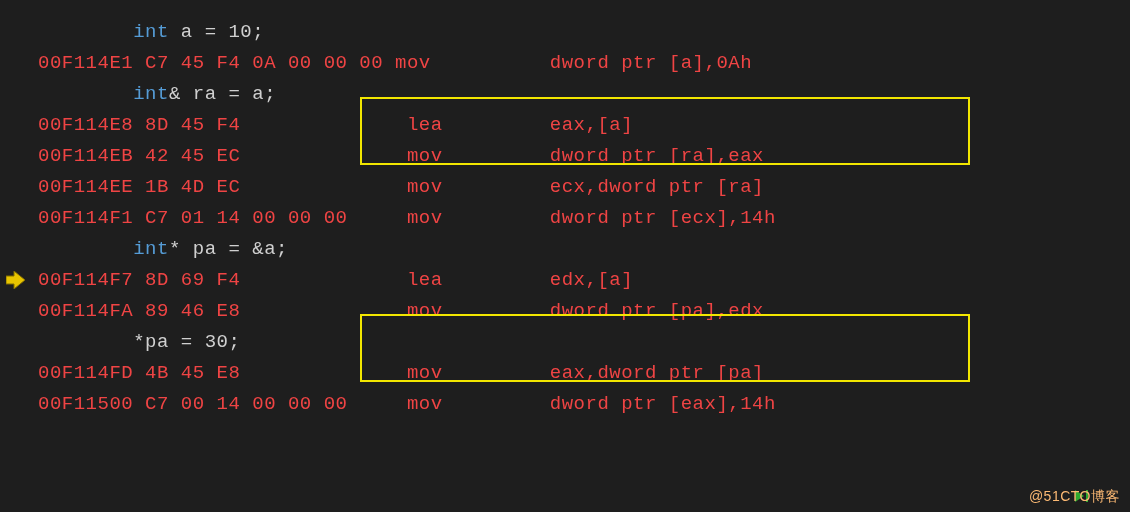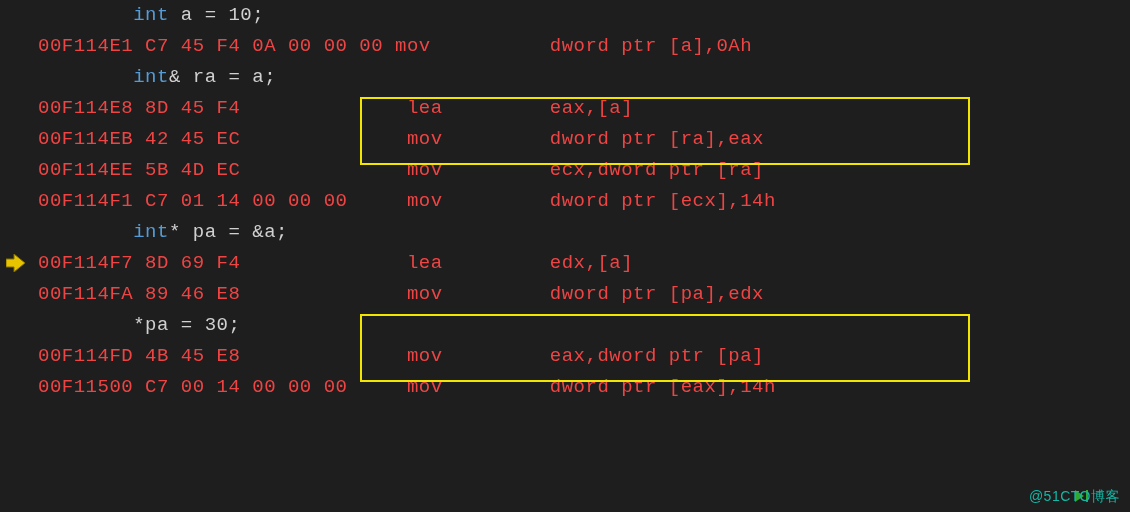--- a/index.html
+++ b/index.html
@@ -7,45 +7,45 @@
     background:#1e1e1e;
     font-family:Consolas,"Courier New",monospace;
     font-size:19px;
     color:#d0d0d0;
     width:1130px;
     height:512px;
     overflow:hidden;
     position:relative;
     letter-spacing:.5px
   }
-  .code{padding:0 0 0 0;line-height:31px;position:relative}
+  .code{padding:17px 0 0 0;line-height:31px;position:relative}
   .line{white-space:pre;height:31px;display:flex;align-items:center}
   .gut{display:inline-block;width:38px;height:31px;position:relative;flex-shrink:0}
   .arrow{position:absolute;left:6px;top:6px}
   .txt{white-space:pre}
   .kw{color:#559CD6}
   .dull{color:#ef4444}
   .hlbox1,.hlbox2{position:absolute;border:2px solid #f2e600;box-sizing:border-box;pointer-events:none}
   .hlbox1{left:360px;top:97px;width:610px;height:68px}
   .hlbox2{left:360px;top:314px;width:610px;height:68px}
-  .watermark{position:absolute;right:10px;bottom:6px;color:#14b8a6;font-size:14px;font-family:sans-serif}
+  .watermark{position:absolute;right:10px;bottom:6px;color:#fdba74;font-size:14px;font-family:sans-serif}
   .marker{position:absolute;right:42px;bottom:10px;display:flex;align-items:center;gap:2px}
   .tri{width:0;height:0;border-top:6px solid transparent;border-bottom:6px solid transparent;border-left:9px solid #2faa2f}
   .bar{width:2px;height:12px;background:#2faa2f}
 </style>
 </head>
 <body>
 
 <div class="code" id="code">
     <div class="line"><span class="gut"></span><span class="txt"><span>        </span><span class="kw">int</span><span> a = 10;</span></span></div>
     <div class="line"><span class="gut"></span><span class="txt dull">00F114E1 C7 45 F4 0A 00 00 00 mov          dword ptr [a],0Ah</span></div>
     <div class="line"><span class="gut"></span><span class="txt"><span>        </span><span class="kw">int</span><span>&amp; ra = a;</span></span></div>
     <div class="line"><span class="gut"></span><span class="txt dull">00F114E8 8D 45 F4              lea         eax,[a]</span></div>
     <div class="line"><span class="gut"></span><span class="txt dull">00F114EB 42 45 EC              mov         dword ptr [ra],eax</span></div>
-    <div class="line"><span class="gut"></span><span class="txt dull">00F114EE 5B 4D EC              mov         ecx,dword ptr [ra]</span></div>
+    <div class="line"><span class="gut"></span><span class="txt dull">00F114EE 1B 4D EC              mov         ecx,dword ptr [ra]</span></div>
     <div class="line"><span class="gut"></span><span class="txt dull">00F114F1 C7 01 14 00 00 00     mov         dword ptr [ecx],14h</span></div>
     <div class="line"><span class="gut"></span><span class="txt"><span>        </span><span class="kw">int</span><span>* pa = &amp;a;</span></span></div>
     <div class="line"><span class="gut"><svg class="arrow" width="20" height="18" viewBox="0 0 20 18">
           <path d="M0 5 L8 5 L8 0 L19 9 L8 18 L8 13 L0 13 Z" fill="#e8c400" stroke="#806c00" stroke-width="1"></path>
         </svg></span><span class="txt dull">00F114F7 8D 69 F4              lea         edx,[a]</span></div>
     <div class="line"><span class="gut"></span><span class="txt dull">00F114FA 89 46 E8              mov         dword ptr [pa],edx</span></div>
     <div class="line"><span class="gut"></span><span class="txt"><span>        </span><span>*pa = 30;</span></span></div>
     <div class="line"><span class="gut"></span><span class="txt dull">00F114FD 4B 45 E8              mov         eax,dword ptr [pa]</span></div>
     <div class="line"><span class="gut"></span><span class="txt dull">00F11500 C7 00 14 00 00 00     mov         dword ptr [eax],14h</span></div>
   </div>

